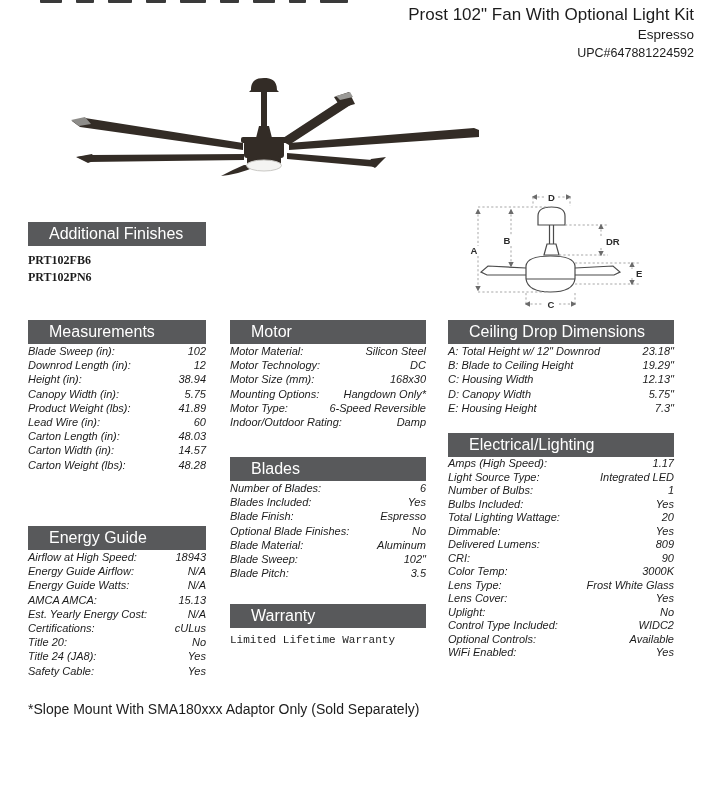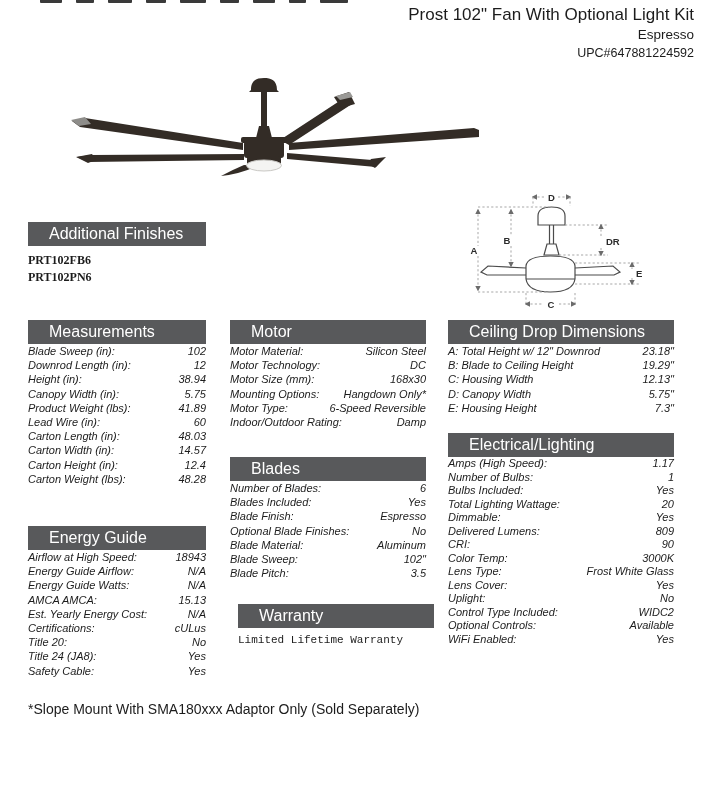--- a/index.html
+++ b/index.html
@@ -30,21 +30,21 @@
   .rows{font-style:italic;}
   .row{display:flex;justify-content:space-between;font-size:11px;line-height:14.2px;}
   .row .lbl{white-space:nowrap;}
   .row .val{white-space:nowrap;text-align:right;}
   .tight .row{line-height:13.5px;}
 
   #sec-measurements{left:28px;top:320px;width:178px;}
   #sec-energy{left:28px;top:526px;width:178px;}
   #sec-motor{left:230px;top:320px;width:196px;}
   #sec-blades{left:230px;top:457px;width:196px;}
-  #sec-warranty{left:230px;top:604px;width:196px;margin-left:8px;}
+  #sec-warranty{left:230px;top:604px;width:196px;}
   #sec-ceiling{left:448px;top:320px;width:226px;}
   #sec-electrical{left:448px;top:433px;width:226px;}
   #sec-finishes{left:28px;top:222px;width:178px;}
 
   .finish-list{margin-top:6px;font-family:Liberation Serif, serif;}
   .fcode{font-size:12px;font-weight:bold;line-height:16.5px;}
 
   .warranty-text{font-size:11px;margin-top:6px;font-family:Liberation Mono, monospace;}
 
   .footnote{position:absolute;left:28px;top:701px;font-size:14px;}
@@ -200,24 +200,20 @@
         </div>
         <div class="row">
           <span class="lbl">Carton Length (in):</span>
           <span class="val">48.03</span>
         </div>
         <div class="row">
           <span class="lbl">Carton Width (in):</span>
           <span class="val">14.57</span>
         </div>
         <div class="row">
-          <span class="lbl">Carton Height (in):</span>
-          <span class="val">12.4</span>
-        </div>
-        <div class="row">
           <span class="lbl">Carton Weight (lbs):</span>
           <span class="val">48.28</span>
         </div>
       </div>
   </section>
 
   <section class="spec" id="sec-energy">
     <div class="sec-head">Energy Guide</div>
     <div class="rows">
         <div class="row">
@@ -355,20 +351,24 @@
   </section>
 
   <section class="spec tight" id="sec-electrical">
     <div class="sec-head">Electrical/Lighting</div>
     <div class="rows">
         <div class="row">
           <span class="lbl">Amps (High Speed):</span>
           <span class="val">1.17</span>
         </div>
         <div class="row">
+          <span class="lbl">Light Source Type:</span>
+          <span class="val">Integrated LED</span>
+        </div>
+        <div class="row">
           <span class="lbl">Number of Bulbs:</span>
           <span class="val">1</span>
         </div>
         <div class="row">
           <span class="lbl">Bulbs Included:</span>
           <span class="val">Yes</span>
         </div>
         <div class="row">
           <span class="lbl">Total Lighting Wattage:</span>
           <span class="val">20</span>

